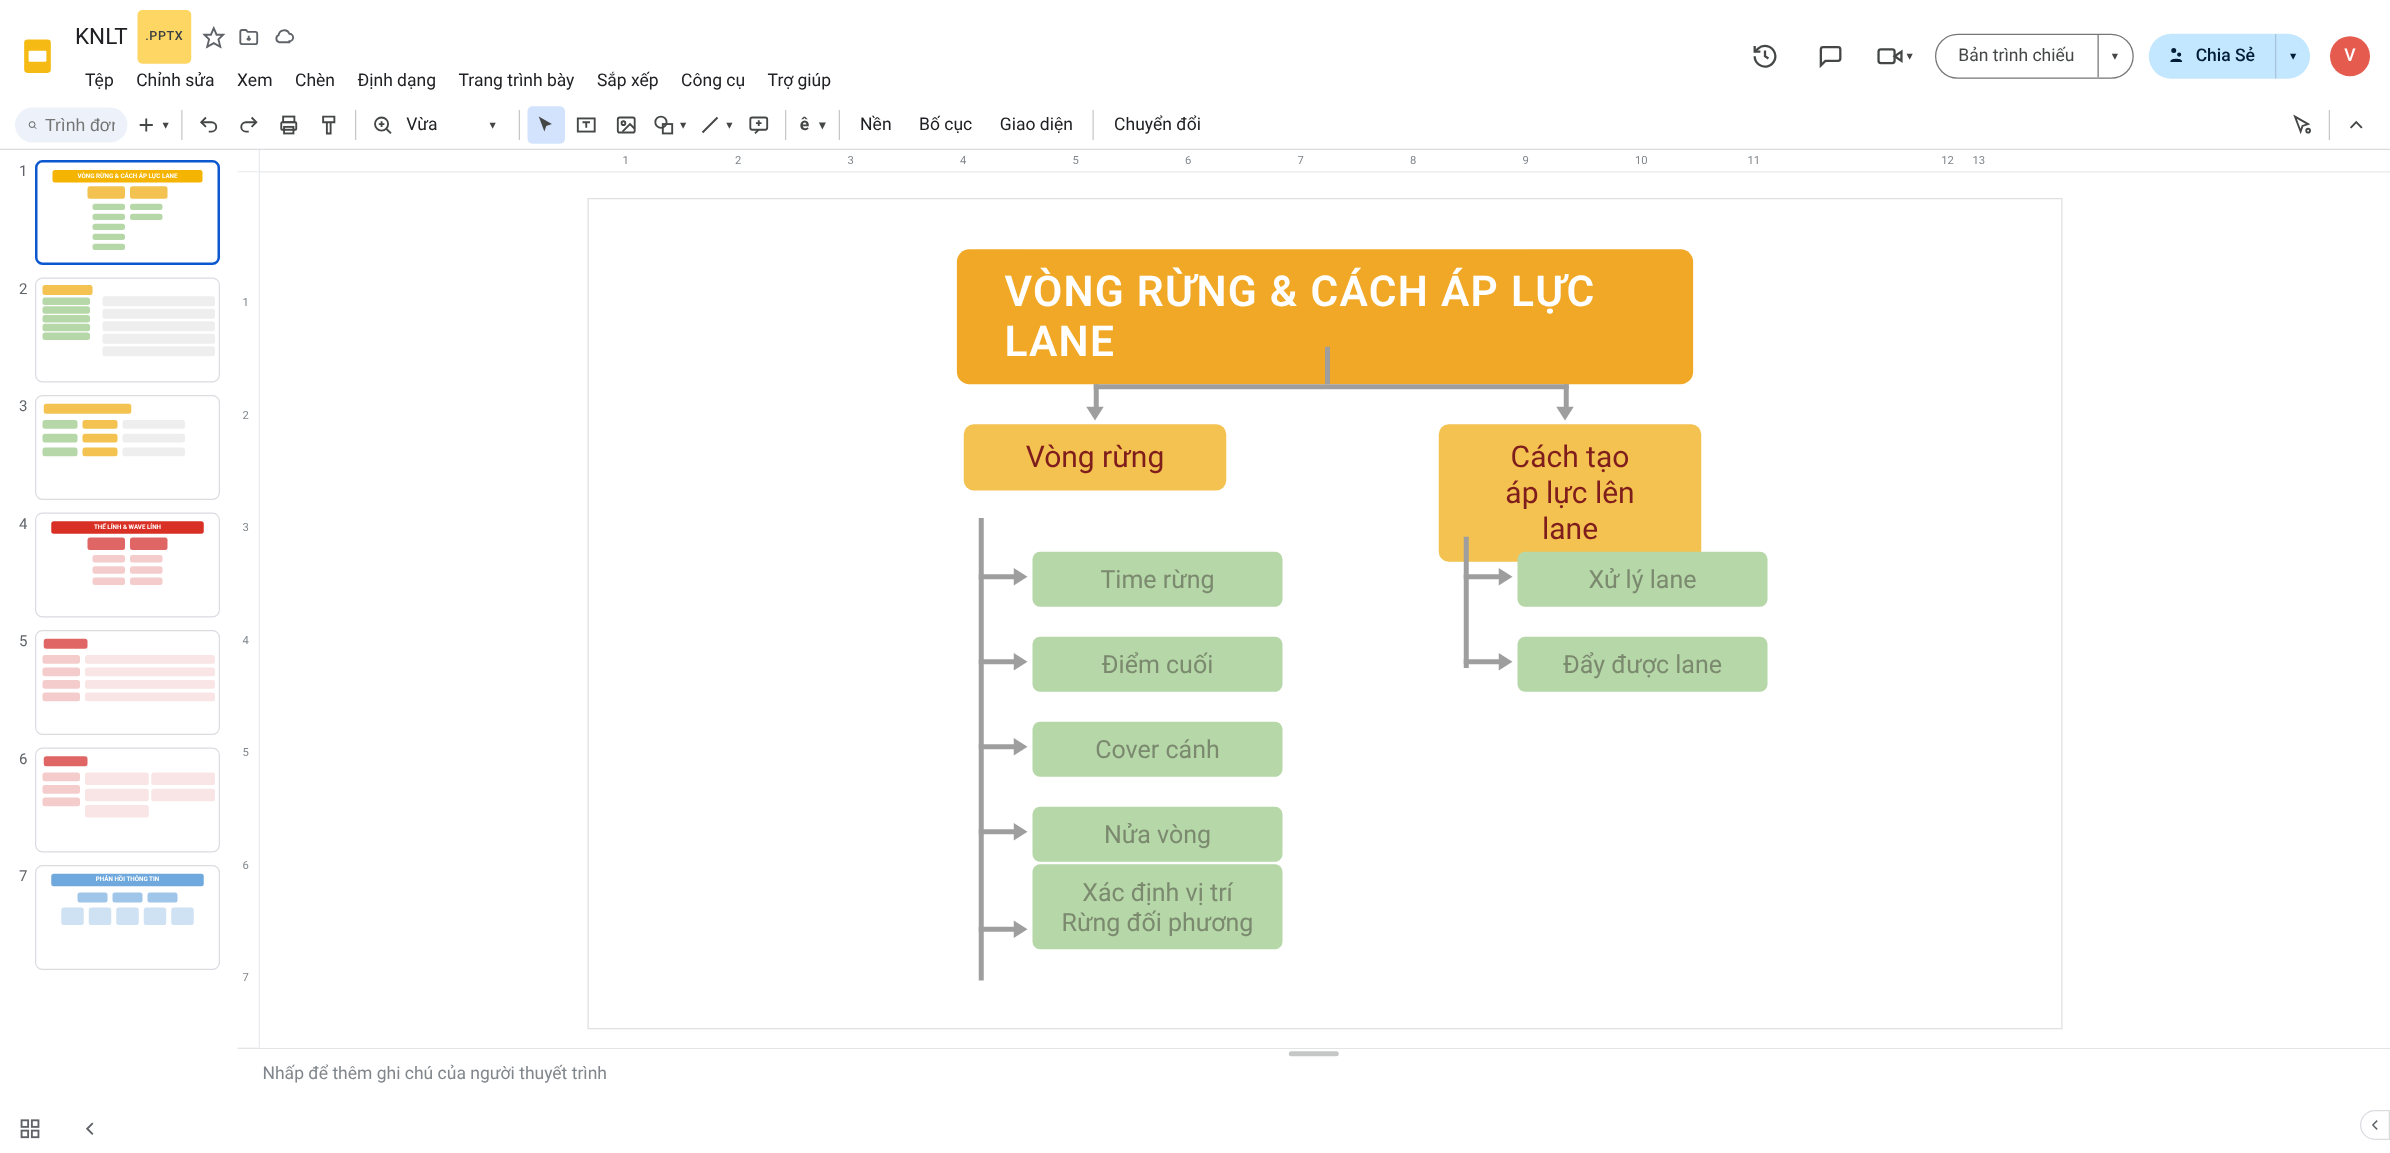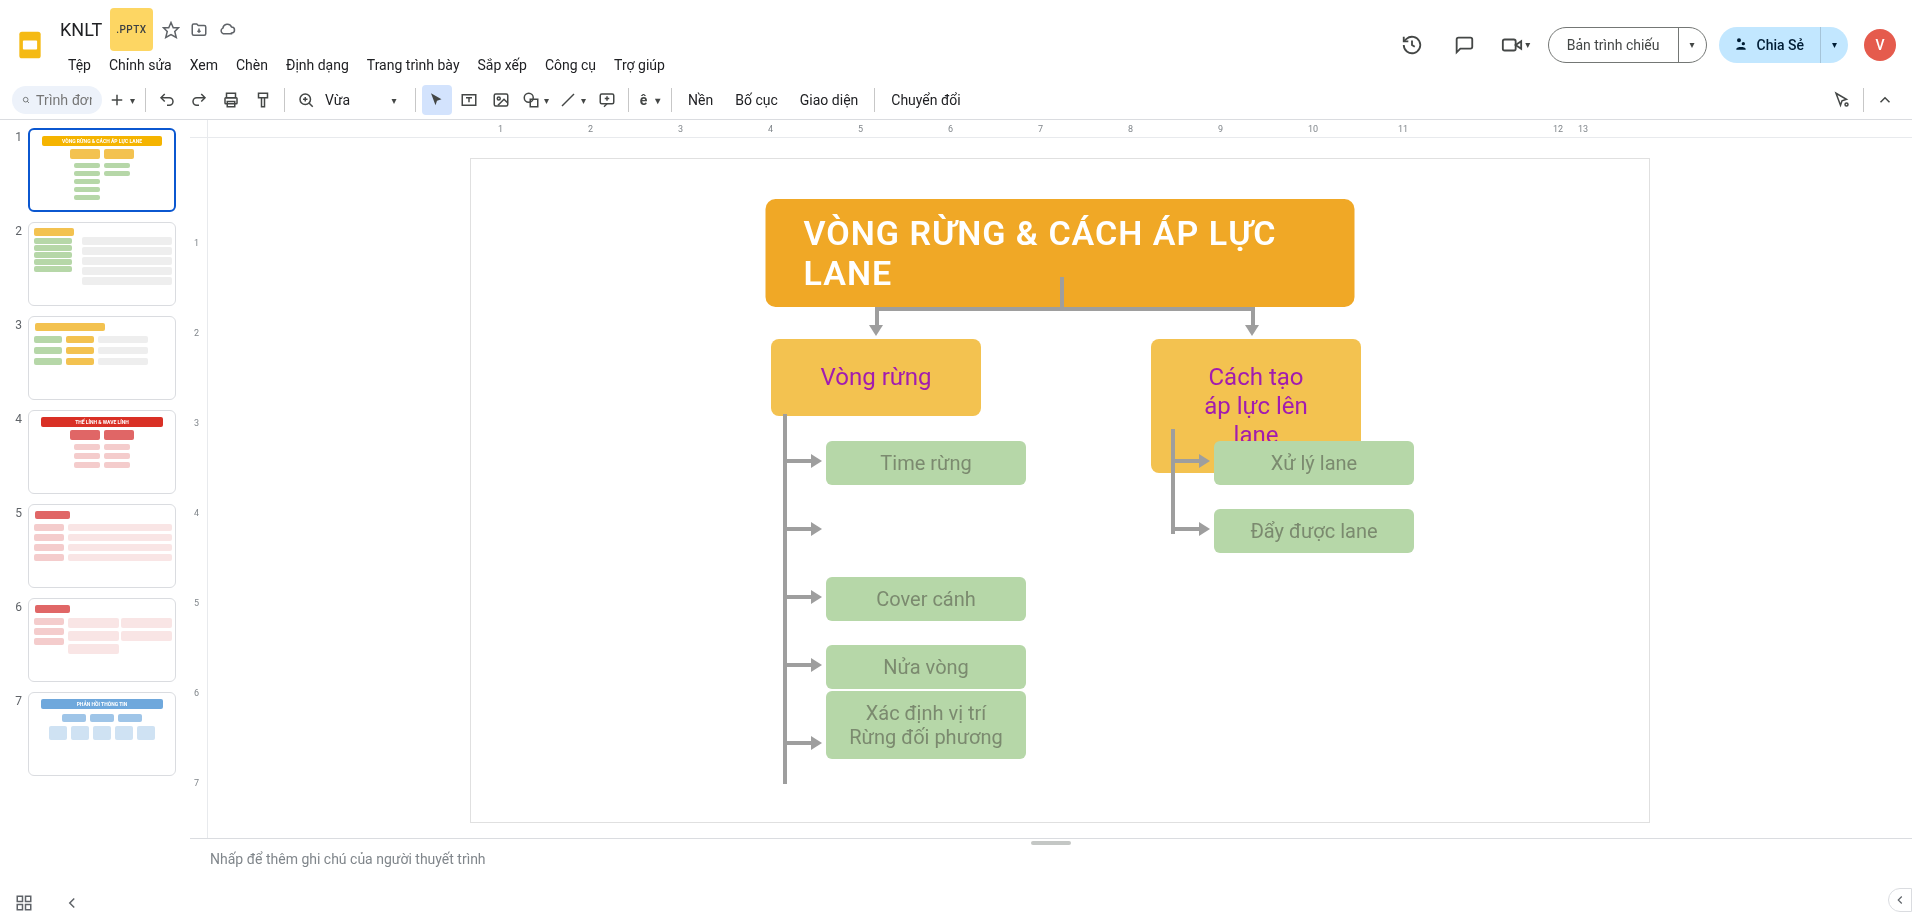--- a/index.html
+++ b/index.html
@@ -58,21 +58,21 @@
 .ruler-h .tick { position:absolute; top:4px; }
 .ruler-corner { position:absolute; top:0; left:0; width:18px; height:18px; background:#fff; border-right:1px solid #e8eaed; border-bottom:1px solid #e8eaed; }
 .canvas-body { flex:1; display:flex; min-height:0; }
 .ruler-v { width:18px; background:#fff; border-right:1px solid #e8eaed; position:relative; font-size:9px; color:#80868b; }
 .ruler-v .tick { position:absolute; left:4px; writing-mode:horizontal-tb; }
 .canvas-scroll { flex:1; overflow:auto; background:#fff; position:relative; padding:20px 40px; }
 .slide { width:1180px; height:665px; background:#fff; margin:0 auto; box-shadow:none; border:1px solid #e0e0e0; position:relative; }
 
 
 .diag-title { position:absolute; left:50%; transform:translateX(-50%); top:40px; background:#f0a826; color:#fff; padding:14px 38px; border-radius:10px; font-size:34px; font-weight:600; letter-spacing:1px; }
-.diag-sub { position:absolute; background:#f3c250; color:#a21caf; padding:24px 28px; border-radius:8px; font-size:24px; text-align:center; line-height:1.2; }
+.diag-sub { position:absolute; background:#f3c250; color:#7f1d1d; padding:12px 28px; border-radius:8px; font-size:24px; text-align:center; line-height:1.2; }
 .diag-leaf { position:absolute; background:#b6d7a8; color:#7b8a6f; padding:10px 20px; border-radius:6px; font-size:20px; text-align:center; min-width:200px; }
 .conn { position:absolute; background:#9e9e9e; }
 .arrow-r { position:absolute; width:0; height:0; border-top:7px solid transparent; border-bottom:7px solid transparent; border-left:11px solid #9e9e9e; }
 .arrow-d { position:absolute; width:0; height:0; border-left:7px solid transparent; border-right:7px solid transparent; border-top:11px solid #9e9e9e; }
 
 .notes { height:44px; border-top:1px solid #dadce0; padding:12px 20px; color:#80868b; font-size:14px; background:#fff; }
 .notes-grip { width:40px; height:4px; background:#c4c7c5; border-radius:2px; margin:-10px auto 6px; }
 
 .bottom-bar { height:40px; display:flex; align-items:center; padding:0 10px; gap:20px; border-top:1px solid transparent; }
 .bb-btn { width:28px; height:28px; display:flex; align-items:center; justify-content:center; color:#5f6368; cursor:pointer; }
@@ -494,20 +494,21 @@
             <div class="diag-sub" style="left:680px; top:180px; width:210px; white-space:pre-line;">Cách tạo
 áp lực lên lane</div>
 
             <div class="conn" style="left:312px; top:255px; width:4px; height:370px;"></div>
 
             <div class="conn" style="left:312px; top:300px; width:30px; height:4px;"></div>
               <div class="arrow-r" style="left:340px; top:295px;"></div>
             <div class="diag-leaf" style="left:355px; top:282px;">Time rừng</div>
             <div class="conn" style="left:312px; top:368px; width:30px; height:4px;"></div>
               <div class="arrow-r" style="left:340px; top:363px;"></div>
+            <div class="diag-leaf" style="left:355px; top:350px;">Điểm cuối</div>
             <div class="conn" style="left:312px; top:436px; width:30px; height:4px;"></div>
               <div class="arrow-r" style="left:340px; top:431px;"></div>
             <div class="diag-leaf" style="left:355px; top:418px;">Cover cánh</div>
             <div class="conn" style="left:312px; top:504px; width:30px; height:4px;"></div>
               <div class="arrow-r" style="left:340px; top:499px;"></div>
             <div class="diag-leaf" style="left:355px; top:486px;">Nửa vòng</div>
             <div class="conn" style="left:312px; top:582px; width:30px; height:4px;"></div>
               <div class="arrow-r" style="left:340px; top:577px;"></div>
             <div class="diag-leaf" style="left:355px; top:532px; white-space:pre-line;">Xác định vị trí
 Rừng đối phương</div>

